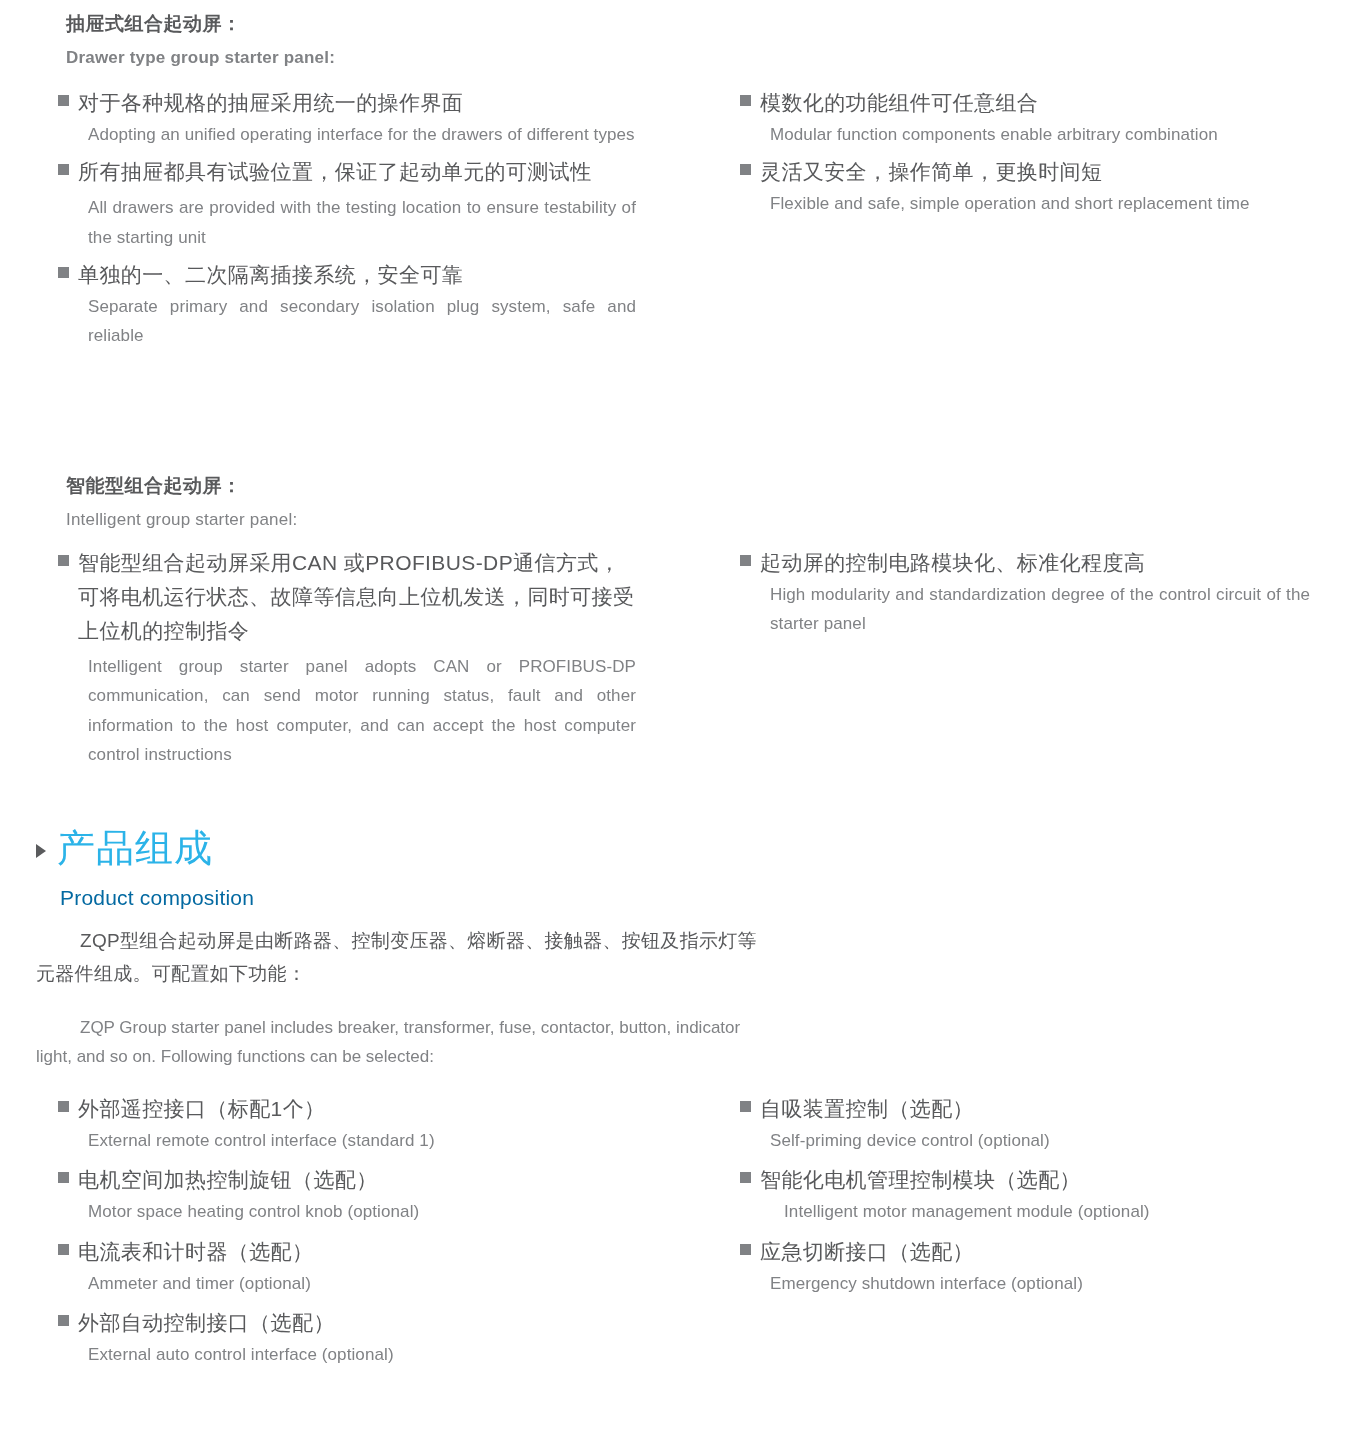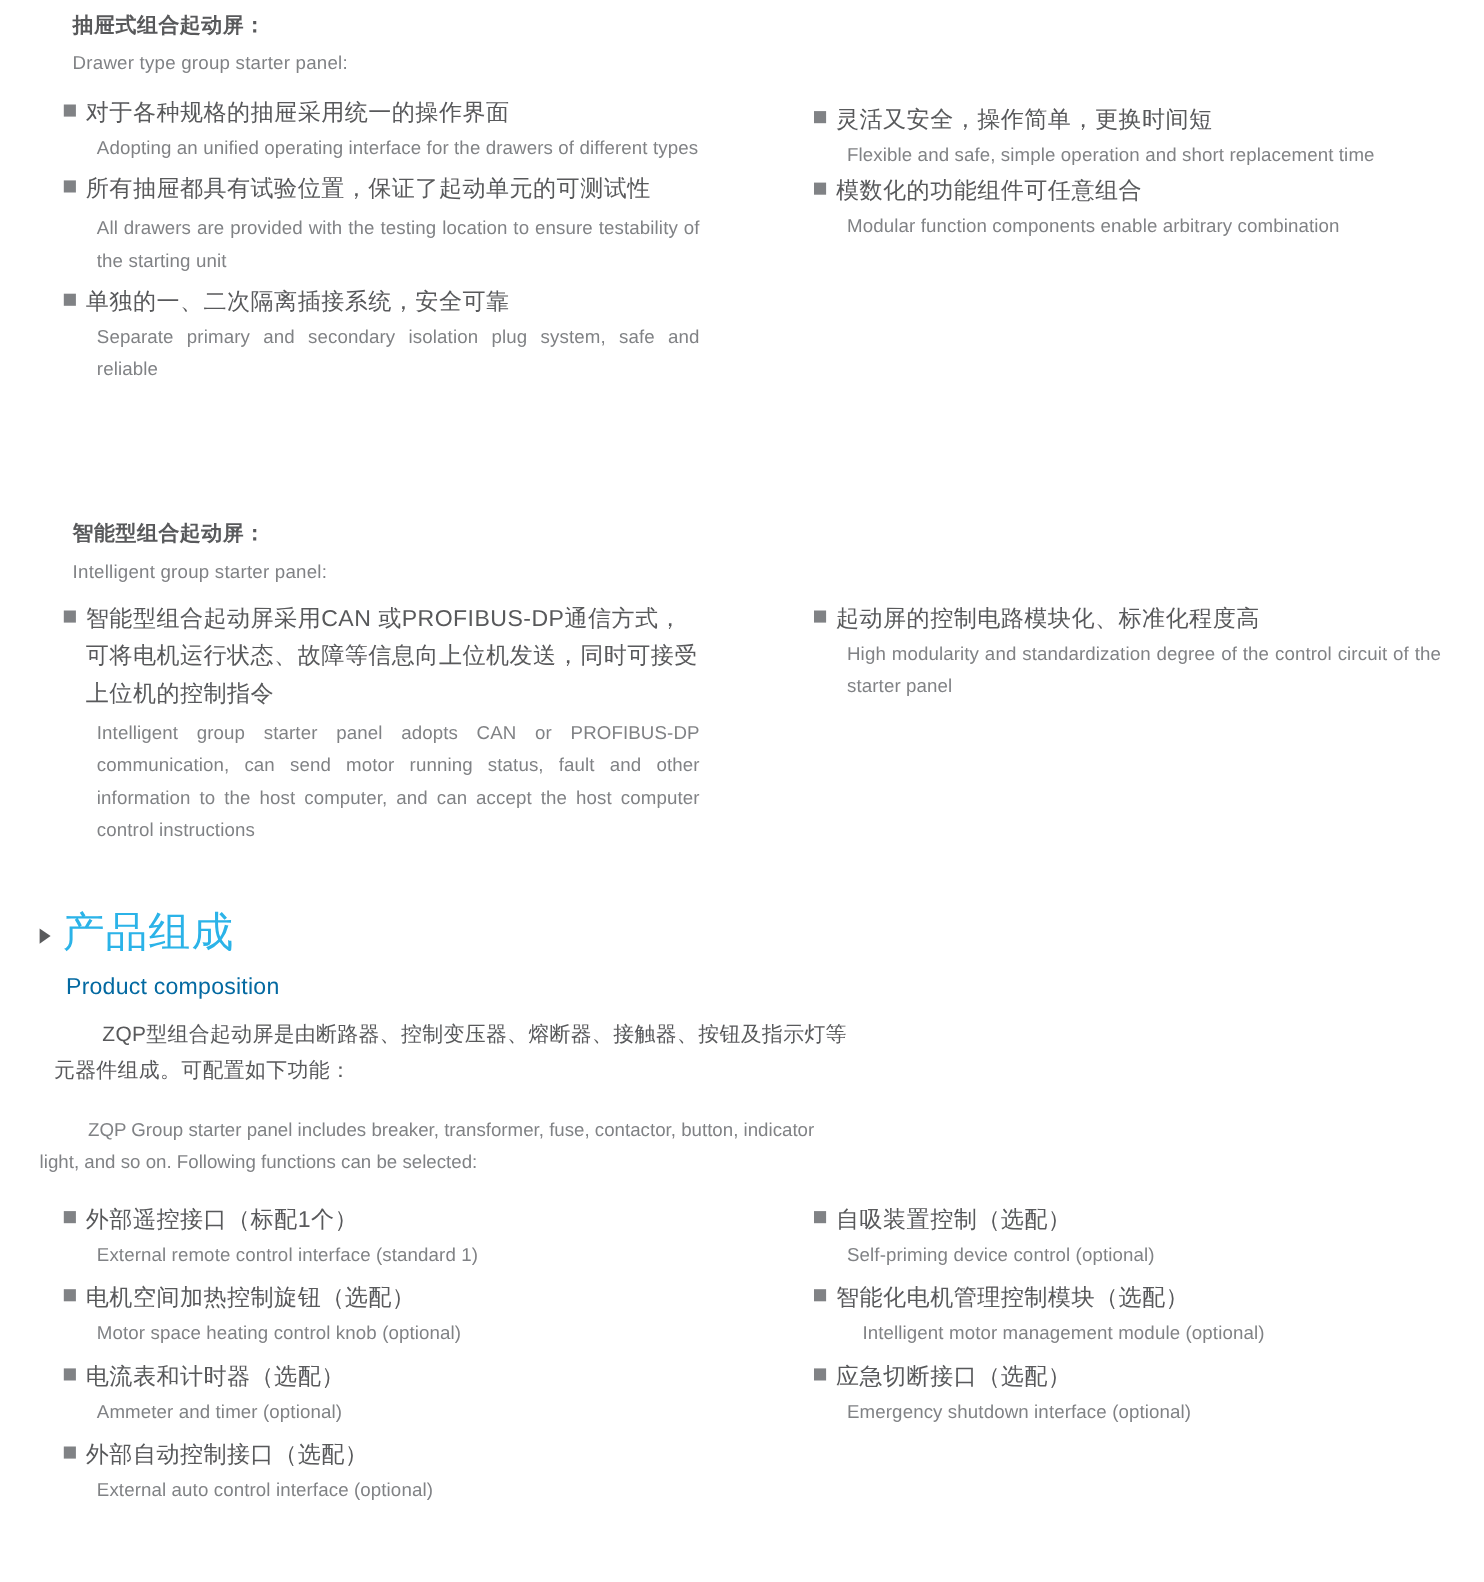--- a/index.html
+++ b/index.html
@@ -63,21 +63,21 @@
   .en-just {
     text-align: justify;
     text-align-last: left;
   }
 
   
   .blk { position: absolute; }
 
   
   #sec1-cn { left: 66px; top: 10px; }
-  #sec1-en { left: 66px; top: 45px; }
+  #sec1-en { left: 66px; top: 45px; font-weight: bold; }
 
   
   #sec1-left { left: 58px; top: 86px; width: 578px; }
   #sec1-right { left: 740px; top: 86px; width: 570px; }
 
   
   #sec2-cn { left: 66px; top: 472px; }
   #sec2-en { left: 66px; top: 507px; }
   #sec2-left { left: 58px; top: 546px; width: 578px; }
   #sec2-right { left: 740px; top: 546px; width: 570px; }
@@ -109,21 +109,21 @@
   #prod-en {
     left: 60px;
     top: 886px;
     font-size: 21px;
     color: #0369a1;
     letter-spacing: 0.2px;
   }
 
   
   #para-cn {
-    left: 49px;
+    left: 36px;
     top: 925px;
     width: 1270px;
     font-size: 19px;
     color: #58595b;
     line-height: 1.72;
     letter-spacing: 0.3px;
   }
   #para-cn .indent { padding-left: 44px; }
   #para-en {
     left: 36px;
@@ -172,34 +172,34 @@
         <span class="sq"></span>
         <span class="cn-item">单独的一、二次隔离插接系统，安全可靠</span>
       </div>
       <div class="en-item en-just" style="margin-left:30px;">Separate primary and secondary isolation plug system, safe and reliable</div>
     </div>
 
   </div>
 
   <div class="blk" id="sec1-right">
 
+    <div class="item">
+      <div class="bullet-row">
+        <span class="sq"></span>
+        <span class="cn-item">模数化的功能组件可任意组合</span>
+      </div>
+      <div class="en-item" style="margin-left:30px;">Modular function components enable arbitrary combination</div>
+    </div>
+
     <div class="item" style="margin-top:6px;">
       <div class="bullet-row">
         <span class="sq"></span>
         <span class="cn-item">灵活又安全，操作简单，更换时间短</span>
       </div>
       <div class="en-item en-just" style="margin-left:30px;">Flexible and safe, simple operation and short replacement time</div>
-    </div>
-
-    <div class="item">
-      <div class="bullet-row">
-        <span class="sq"></span>
-        <span class="cn-item">模数化的功能组件可任意组合</span>
-      </div>
-      <div class="en-item" style="margin-left:30px;">Modular function components enable arbitrary combination</div>
     </div>
 
   </div>
 
   <div class="blk cn-head" id="sec2-cn">智能型组合起动屏：</div>
   <div class="blk en-head" id="sec2-en">Intelligent group starter panel:</div>
 
   <div class="blk" id="sec2-left">
     <div class="item">
       <div class="bullet-row">

